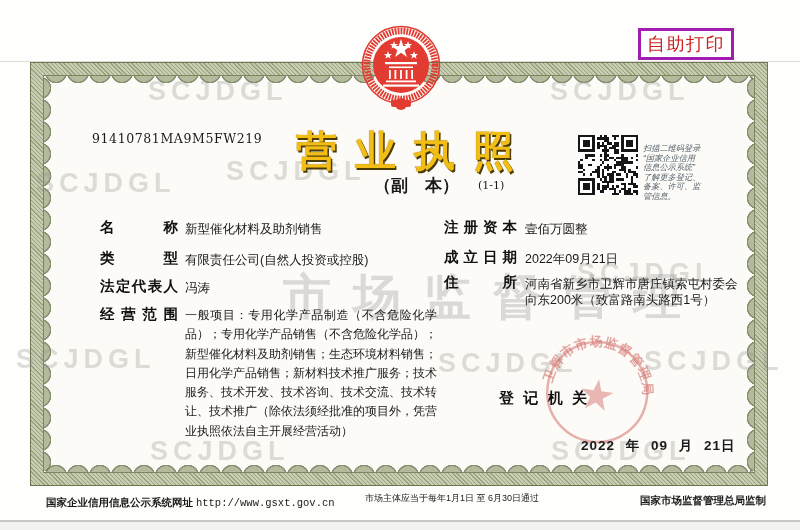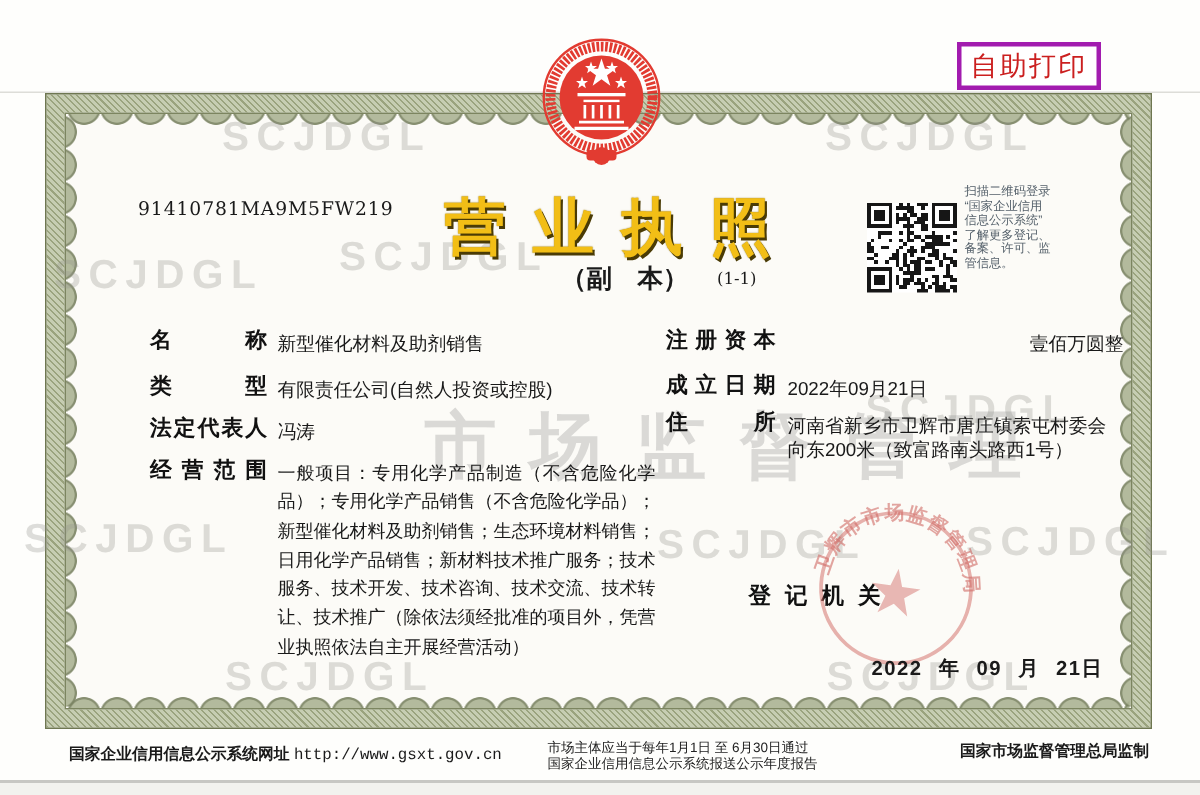--- a/index.html
+++ b/index.html
@@ -55,21 +55,21 @@
   .credit{left:92px;top:128px;z-index:3;}
   .credit .lbl{font-size:14px;font-weight:bold;letter-spacing:3px;}
   .credit .code{font-size:12.5px;margin-top:3px;letter-spacing:.6px;font-family:"DejaVu Serif","Liberation Serif",serif;}
   .title{left:296px;top:124px;z-index:3;font-size:41px;font-weight:bold;letter-spacing:18px;
     color:#f2be16;white-space:nowrap;
     text-shadow:1.5px 2px 0 #4a3b05, 0 0 1px #8a6d00;}
   .subtitle{left:374px;top:174px;z-index:3;font-size:17px;font-weight:bold;white-space:nowrap;}
   .copyno{font-size:11px;font-weight:normal;position:relative;top:-2px;margin-left:19px;
     font-family:"DejaVu Serif","Liberation Serif",serif;}
   .qr{left:578px;top:135px;width:60px;height:60px;z-index:3;}
-  .qr-caption{left:643px;top:123px;width:118px;z-index:3;font-size:8.2px;line-height:9.5px;color:#55616b;}
+  .qr-caption{left:643px;top:144px;width:118px;z-index:3;font-size:8.2px;line-height:9.5px;color:#55616b;font-style:italic;}
 
   
   .lab{position:absolute;z-index:3;font-weight:bold;font-size:14.5px;color:#111;
        text-align:justify;text-align-last:justify;line-height:16px;}
   .lab.l{left:100px;width:78px;}
   .lab.r{left:444px;width:73px;}
   .val{position:absolute;z-index:3;font-size:12.5px;color:#191919;line-height:16px;}
   .val.l{left:185px;width:252px;}
   .val.r{left:525px;width:224px;}
   .scopeval{line-height:19.3px;font-size:12px;text-align:justify;}
@@ -371,21 +371,21 @@
 <div class="lab l" style="top:250px;">类型</div>
 <div class="val l" style="top:252px;">有限责任公司(自然人投资或控股)</div>
 
 <div class="lab l" style="top:278px;">法定代表人</div>
 <div class="val l" style="top:280px;">冯涛</div>
 
 <div class="lab l" style="top:306px;">经营范围</div>
 <div class="val l scopeval" style="top:306px;">一般项目：专用化学产品制造（不含危险化学品）；专用化学产品销售（不含危险化学品）；新型催化材料及助剂销售；生态环境材料销售；日用化学产品销售；新材料技术推广服务；技术服务、技术开发、技术咨询、技术交流、技术转让、技术推广（除依法须经批准的项目外，凭营业执照依法自主开展经营活动）</div>
 
 <div class="lab r" style="top:219px;">注册资本</div>
-<div class="val r" style="top:221px;text-align:right;">壹佰万圆整</div>
+<div class="val r" style="top:221px;">壹佰万圆整</div>
 
 <div class="lab r" style="top:249px;">成立日期</div>
 <div class="val r" style="top:251px;">2022年09月21日</div>
 
 <div class="lab r" style="top:274px;">住所</div>
 <div class="val r" style="top:276px;">河南省新乡市卫辉市唐庄镇索屯村委会向东200米（致富路南头路西1号）</div>
 
 <div class="lab registrar-label">登记机关</div>
 <div class="abs issue-date">2022 年 09 月 21日</div>
 
@@ -399,15 +399,14 @@
     <polygon fill="rgba(207,100,95,.5)" points="58,45 61.9,56.7 74.2,56.75 64.3,64 68,75.75 58,68.6 48,75.75 51.7,64 41.8,56.75 54.1,56.7"></polygon>
   </svg>
 </div>
 
 <div class="abs f-left">
   <span class="b">国家企业信用信息公示系统网址</span>
   <span class="u">http://www.gsxt.gov.cn</span>
 </div>
 <div class="abs f-center">
   <div>市场主体应当于每年1月1日 至 6月30日通过</div>
-  <div>国家企业信用信息公示系统报送公示年度报告</div>
 </div>
 <div class="abs f-right">国家市场监督管理总局监制</div>
 
 </body></html>

